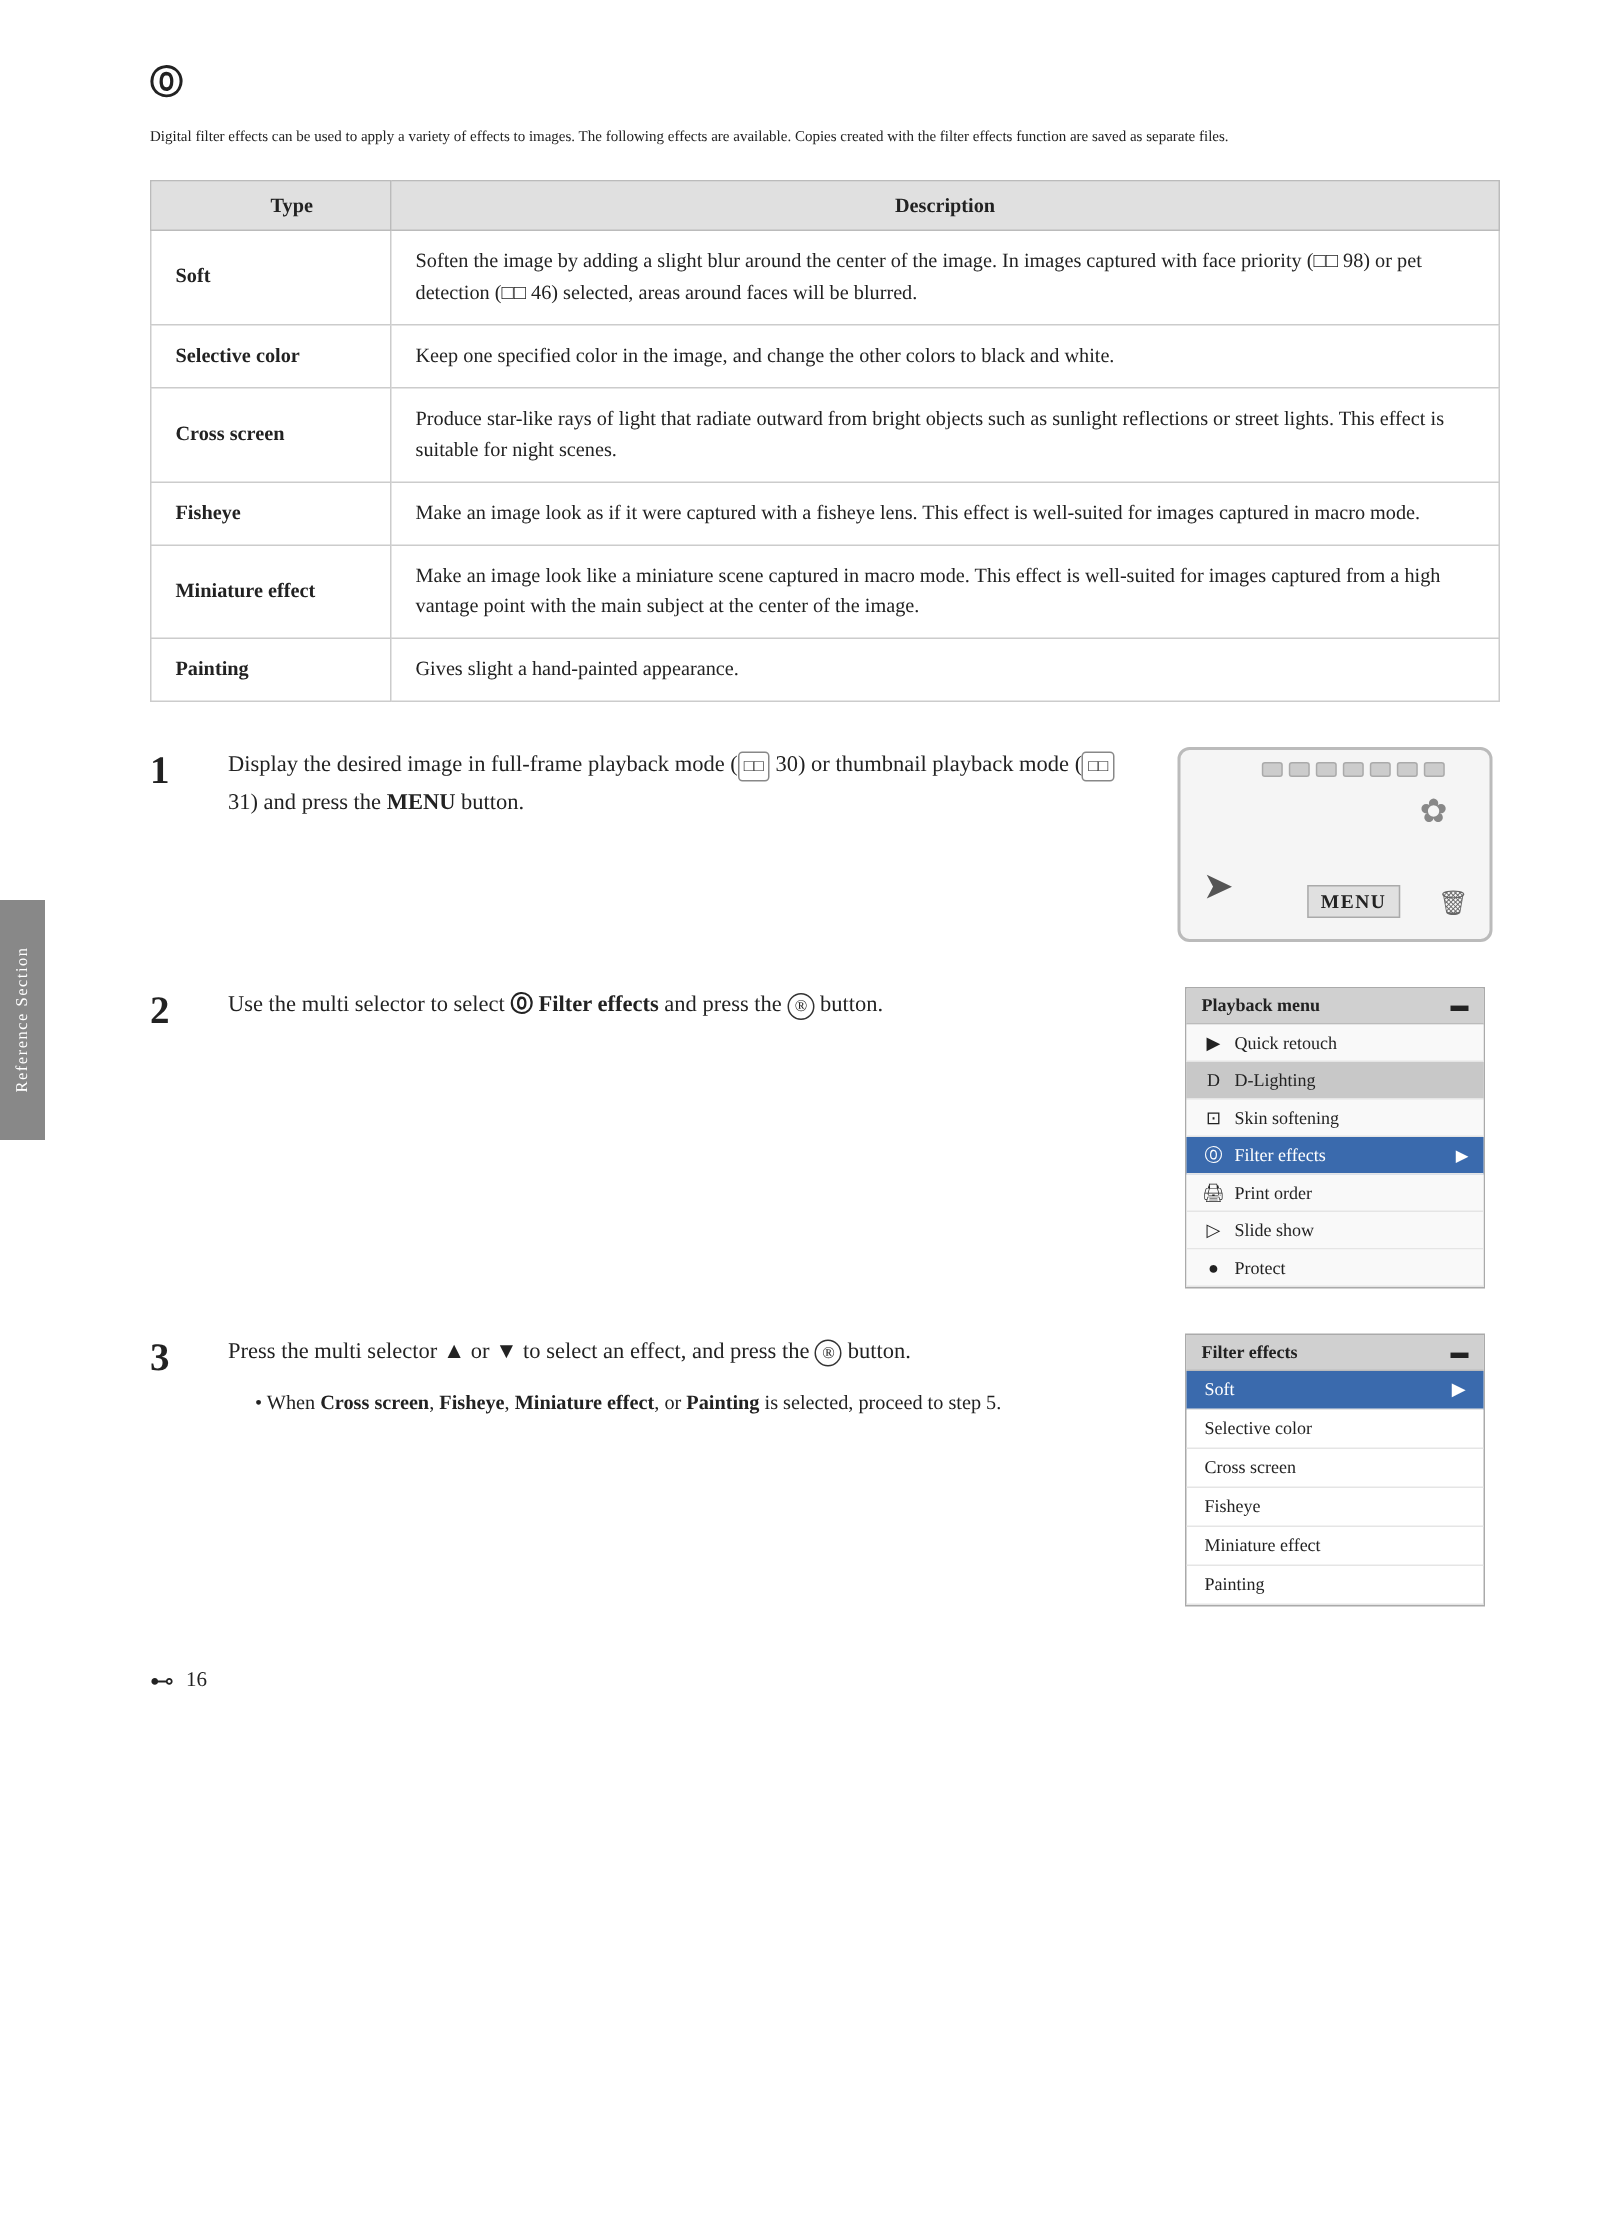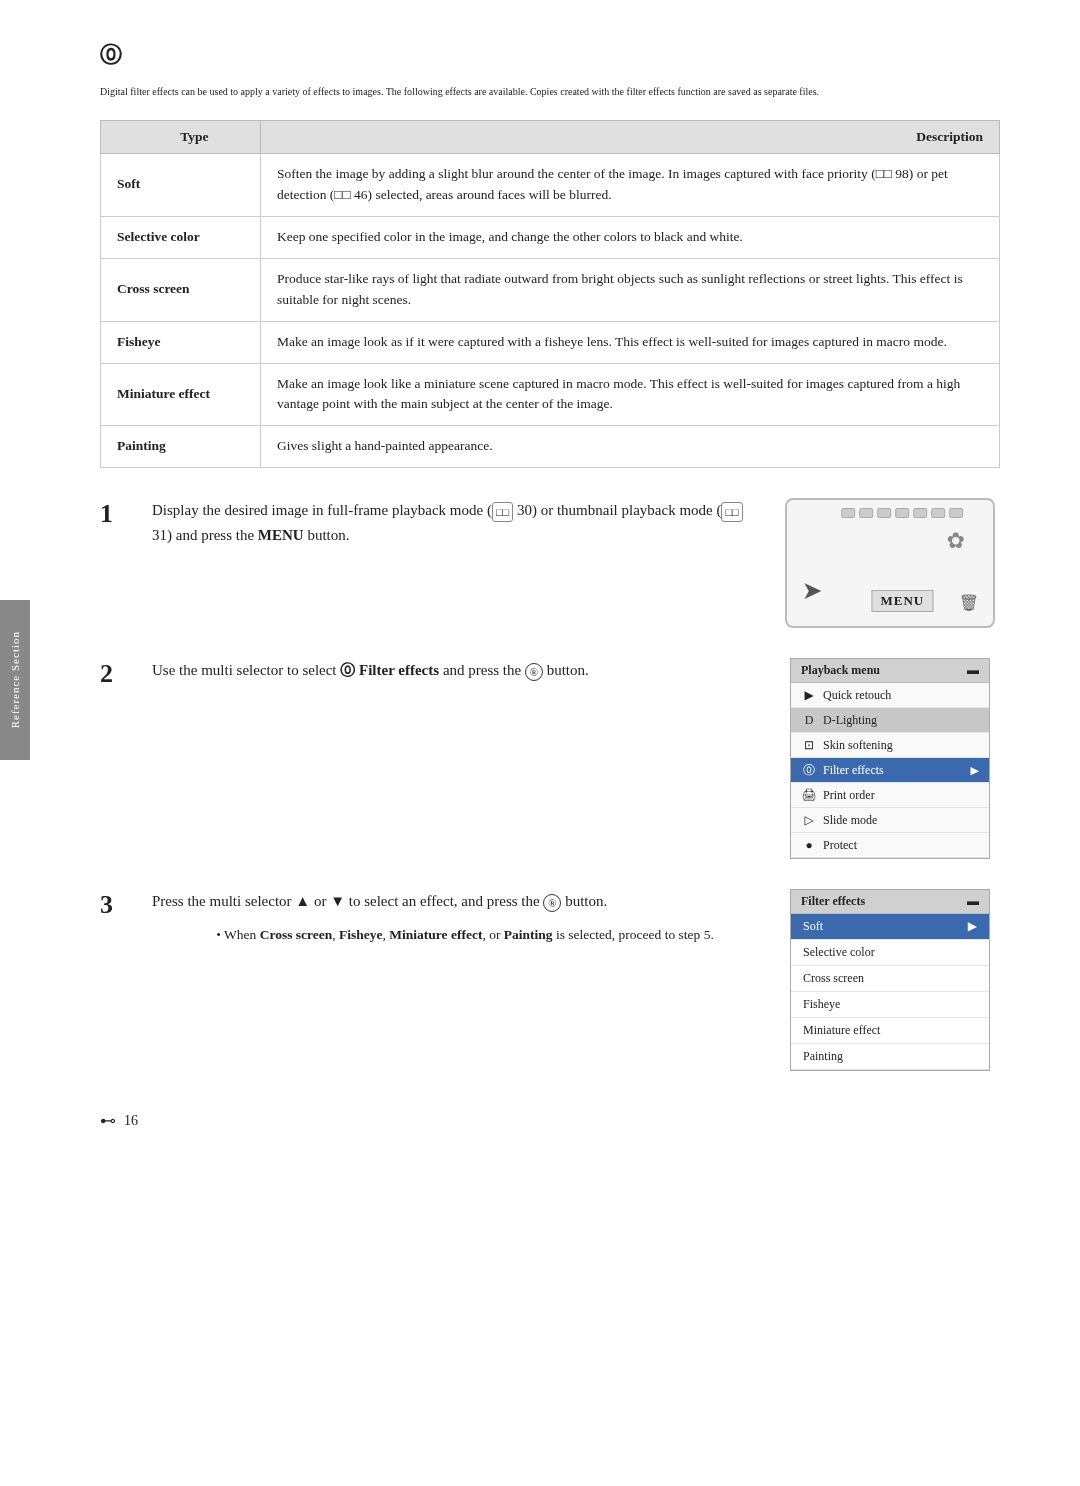--- a/index.html
+++ b/index.html
@@ -45,21 +45,21 @@
       width: 100%;
       border-collapse: collapse;
       margin-bottom: 30px;
       font-size: 13.5px;
     }
     .filter-table thead tr {
       background: #e0e0e0;
     }
     .filter-table thead th {
       padding: 8px 16px;
-      text-align: right;
+      text-align: center;
       font-weight: bold;
       border: 1px solid #bbb;
       font-size: 13.5px;
     }
     .filter-table thead th:first-child {
       width: 160px;
       text-align: center;
       padding-left: 44px;
     }
     .filter-table tbody tr {
@@ -109,21 +109,20 @@
       display: flex;
       justify-content: center;
       align-items: center;
     }
     .sub-bullet {
       margin-top: 10px;
       margin-left: 18px;
       font-size: 13.5px;
       line-height: 1.6;
       list-style: none;
-      text-align: center;
     }
     .sub-bullet li::before {
       content: "• ";
     }
     
     .camera-illus {
       width: 210px;
       height: 130px;
       border: 2px solid #bbb;
       border-radius: 8px;
@@ -413,21 +412,21 @@
             <span class="menu-icon-box">⓪</span>
             <span>Filter effects</span>
             <span class="menu-arrow">▶</span>
           </div>
           <div class="menu-item">
             <span class="menu-icon-box">🖨</span>
             <span>Print order</span>
           </div>
           <div class="menu-item">
             <span class="menu-icon-box">▷</span>
-            <span>Slide mode</span>
+            <span>Slide show</span>
           </div>
           <div class="menu-item">
             <span class="menu-icon-box">●</span>
             <span>Protect</span>
           </div>
         </div>
       </div>
     </div>
 
     <div class="step">

